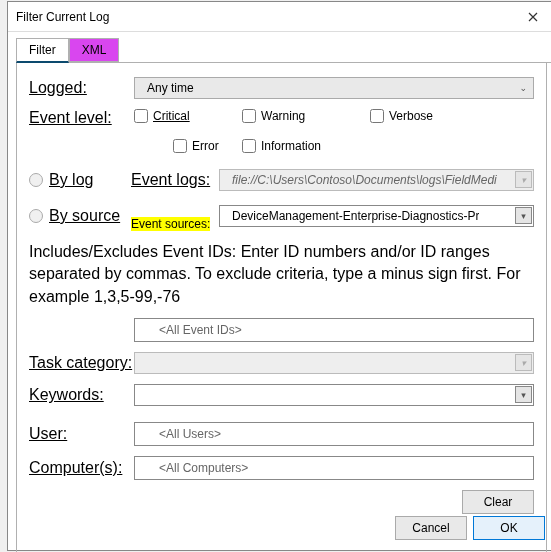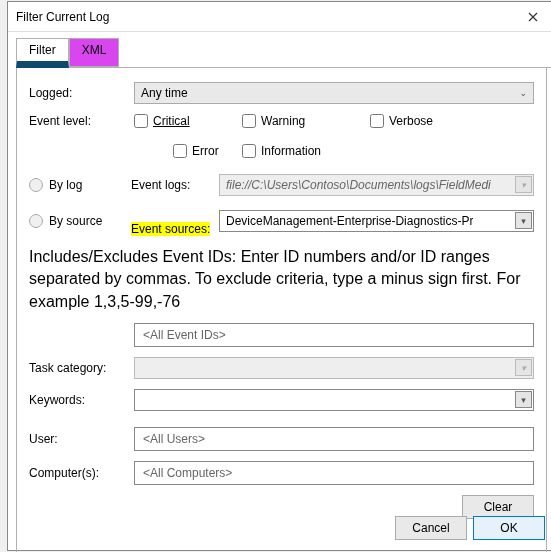--- a/index.html
+++ b/index.html
@@ -4,40 +4,40 @@
 <style>
 * { box-sizing: border-box; margin: 0; padding: 0; }
 body { font-family: "Segoe UI", Tahoma, sans-serif; font-size: 12px; background: #f0f0f0; width: 551px; height: 552px; position: relative; color: #000; }
 .window { width: 549px; height: 550px; background: #fff; border: 1px solid #888; position: absolute; top: 1px; left: 7px; }
 .titlebar { height: 30px; display: flex; align-items: center; justify-content: space-between; padding: 0 0 0 8px; border-bottom: 1px solid #ddd; }
 .titlebar .title { font-size: 12px; }
 .titlebar .close { width: 44px; height: 29px; display: flex; align-items: center; justify-content: center; font-size: 14px; }
 .content { padding: 6px 4px 4px 4px; }
 .tabs { display: flex; border-bottom: 1px solid #b0b0b0; margin-left: 4px; }
 .tab { padding: 4px 12px; border: 1px solid #b0b0b0; background: #fff; position: relative; margin-right: 0; }
-.tab.active { border-bottom: 7px solid #0c4a6e; margin-bottom: -1px; }
+.tab.active { border-bottom: 2px solid #0c4a6e; margin-bottom: -1px; }
 .tab.inactive { background: #d946ef; }
 .panel { border: 1px solid #b0b0b0; border-top: none; padding: 14px 12px 12px 12px; margin: 0 4px; height: 505px; position: relative; }
 .row { display: flex; align-items: center; margin-bottom: 10px; }
 .row.top { align-items: flex-start; }
-.label { width: 105px; font-size: 12px; flex-shrink: 0; }
+.label { width: 105px; font-size: 16px; flex-shrink: 0; text-decoration: underline; }
 .label.disabled { color: #000000; }
 .highlighted { background: #ffff00; display: inline-block; margin-top: 16px; }
-.dropdown { flex: 1; height: 22px; border: 1px solid #aaa; background: #e9e9e9; display: flex; align-items: center; padding: 0 6px; position: relative; }
+.dropdown { flex: 1; height: 22px; border: 1px solid #aaa; background: #e9e9e9; display: flex; align-items: center; padding: 0 12px; position: relative; }
 .dropdown .chev { position: absolute; right: 6px; font-size: 9px; color: #555; }
 .dropdown.boxed { background: #fff; border: 1px solid #888; }
 .dropdown.boxed .chev { width: 17px; height: 17px; border: 1px solid #888; background: #e5e5e5; right: 1px; top: 1px; display: flex; align-items: center; justify-content: center; }
 .dropdown.disabled { background: #eee; border: 1px solid #bbb; color: #666; font-style: italic; }
 .dropdown.disabled .chev { color: #aaa; border-color: #bbb; }
 .checkgroup { display: flex; flex-wrap: wrap; gap: 8px 0; }
 .cb { display: flex; align-items: center; margin-right: 18px; }
 .cb input { width: 14px; height: 14px; margin-right: 5px; }
 .radio { width: 14px; height: 14px; border-radius: 50%; border: 1px solid #aaa; margin-right: 6px; background: #f0f0f0; flex-shrink: 0; }
 .help { font-size: 16px; line-height: 1.4; margin: 8px 0 10px 0; }
-.textinput { flex: 1; height: 24px; border: 1px solid #888; background: #fff; padding: 0 8px; font-size: 12px; outline: none; }
+.textinput { flex: 1; height: 24px; border: 1px solid #888; background: #fff; padding: 0 24px; font-size: 12px; outline: none; }
 .textinput.gray { color: #666; }
 .spacer { height: 6px; }
 .button-row { display: flex; justify-content: flex-end; margin-top: 8px; }
 .btn { min-width: 72px; height: 24px; border: 1px solid #aaa; background: #e9e9e9; font-size: 12px; display: flex; align-items: center; justify-content: center; margin-left: 6px; }
 .btn.primary { border: 1px solid #0078d7; background: #e5f1fb; }
 .bottom-buttons { position: absolute; bottom: 0; right: 0; padding: 10px; display: flex; }
 </style>
 </head>
 <body>
 

